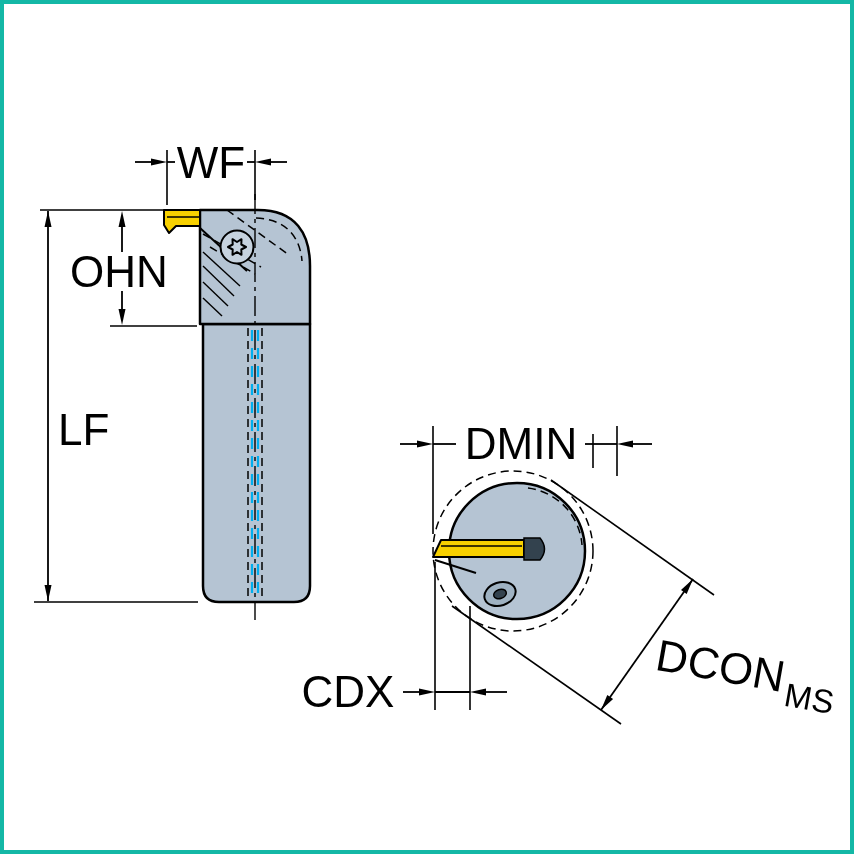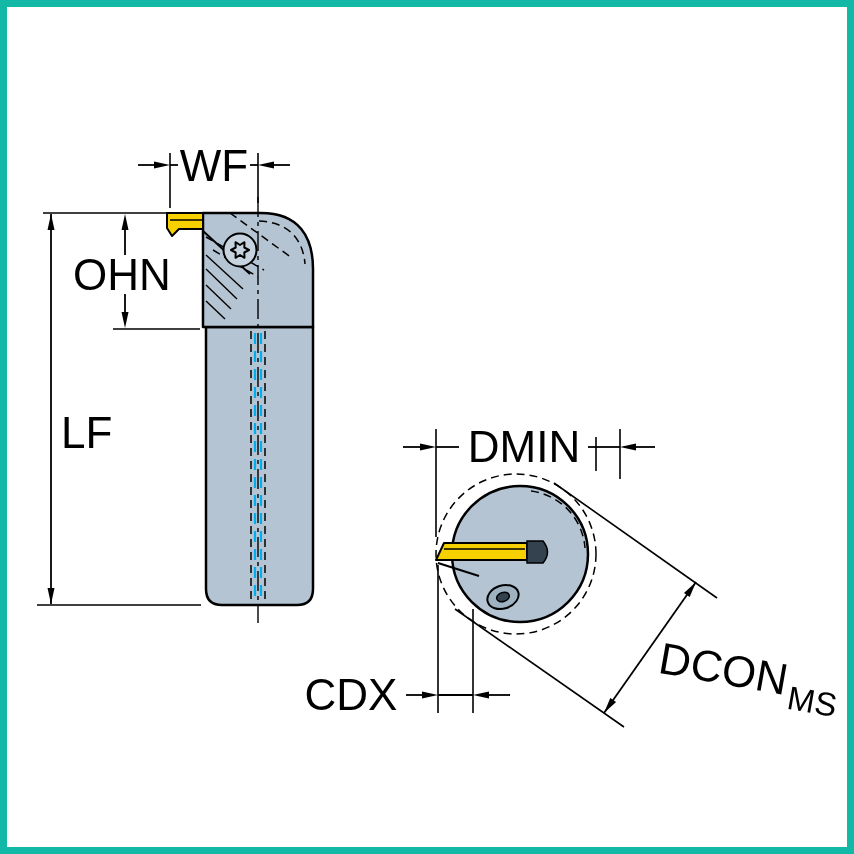--- a/index.html
+++ b/index.html
@@ -1,18 +1,18 @@
 <!DOCTYPE html>
 <html style="--bg: #ffffff; --body: #b5c4d3; --body_shade: #9fb2c2; --insert: #f7d000; --coolant: #00aeef; --line: #000000; --screw_dark: #33424e;"><head>
 <meta charset="utf-8">
 <style>
   html,body{margin:0;padding:0;background:#fff;}
   .canvas{
     position:relative;width:854px;height:854px;background:var(--bg,#fff);
-    border:7px solid #14b8a6;box-sizing:border-box;
+    border:4px solid #14b8a6;box-sizing:border-box;
     font-family:"Liberation Sans",sans-serif;
   }
   svg{display:block;}
   .body-fill{fill:var(--body,#b5c4d3);stroke:var(--line,#000);stroke-width:2.5;stroke-linejoin:round;}
   .body-shade{fill:var(--body_shade,#9fb2c2);stroke:var(--line,#000);stroke-width:2;}
   .insert-fill{fill:var(--insert,#f7d000);stroke:var(--line,#000);stroke-width:2;stroke-linejoin:round;}
   .dark-fill{fill:var(--screw_dark,#33424e);stroke:var(--line,#000);stroke-width:1.5;}
   .thin{stroke:var(--line,#000);stroke-width:2;fill:none;}
   .hair{stroke:var(--line,#000);stroke-width:1.3;fill:none;}
   .hatch{stroke:var(--line,#000);stroke-width:1.4;fill:none;}

